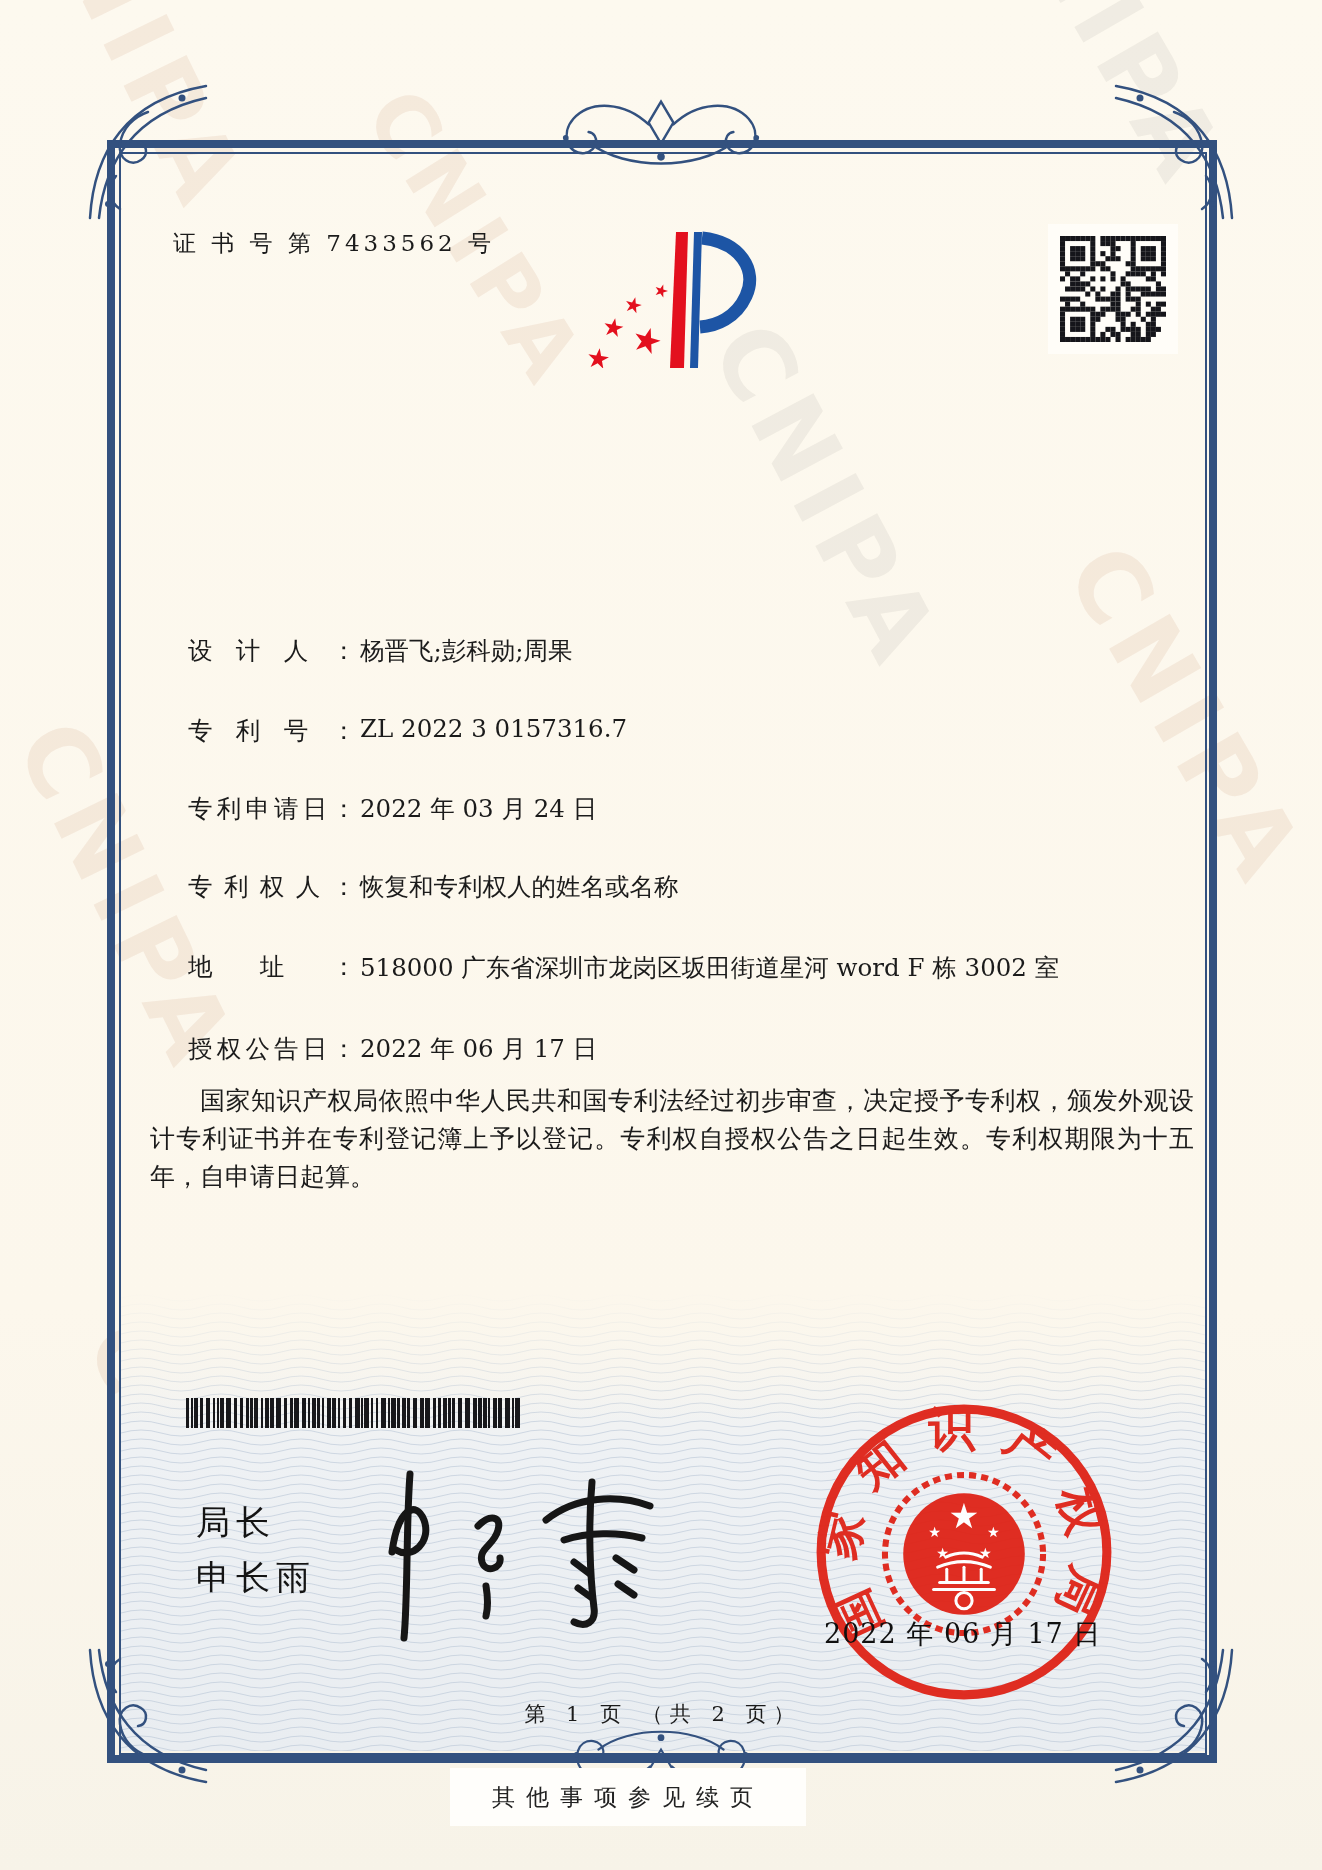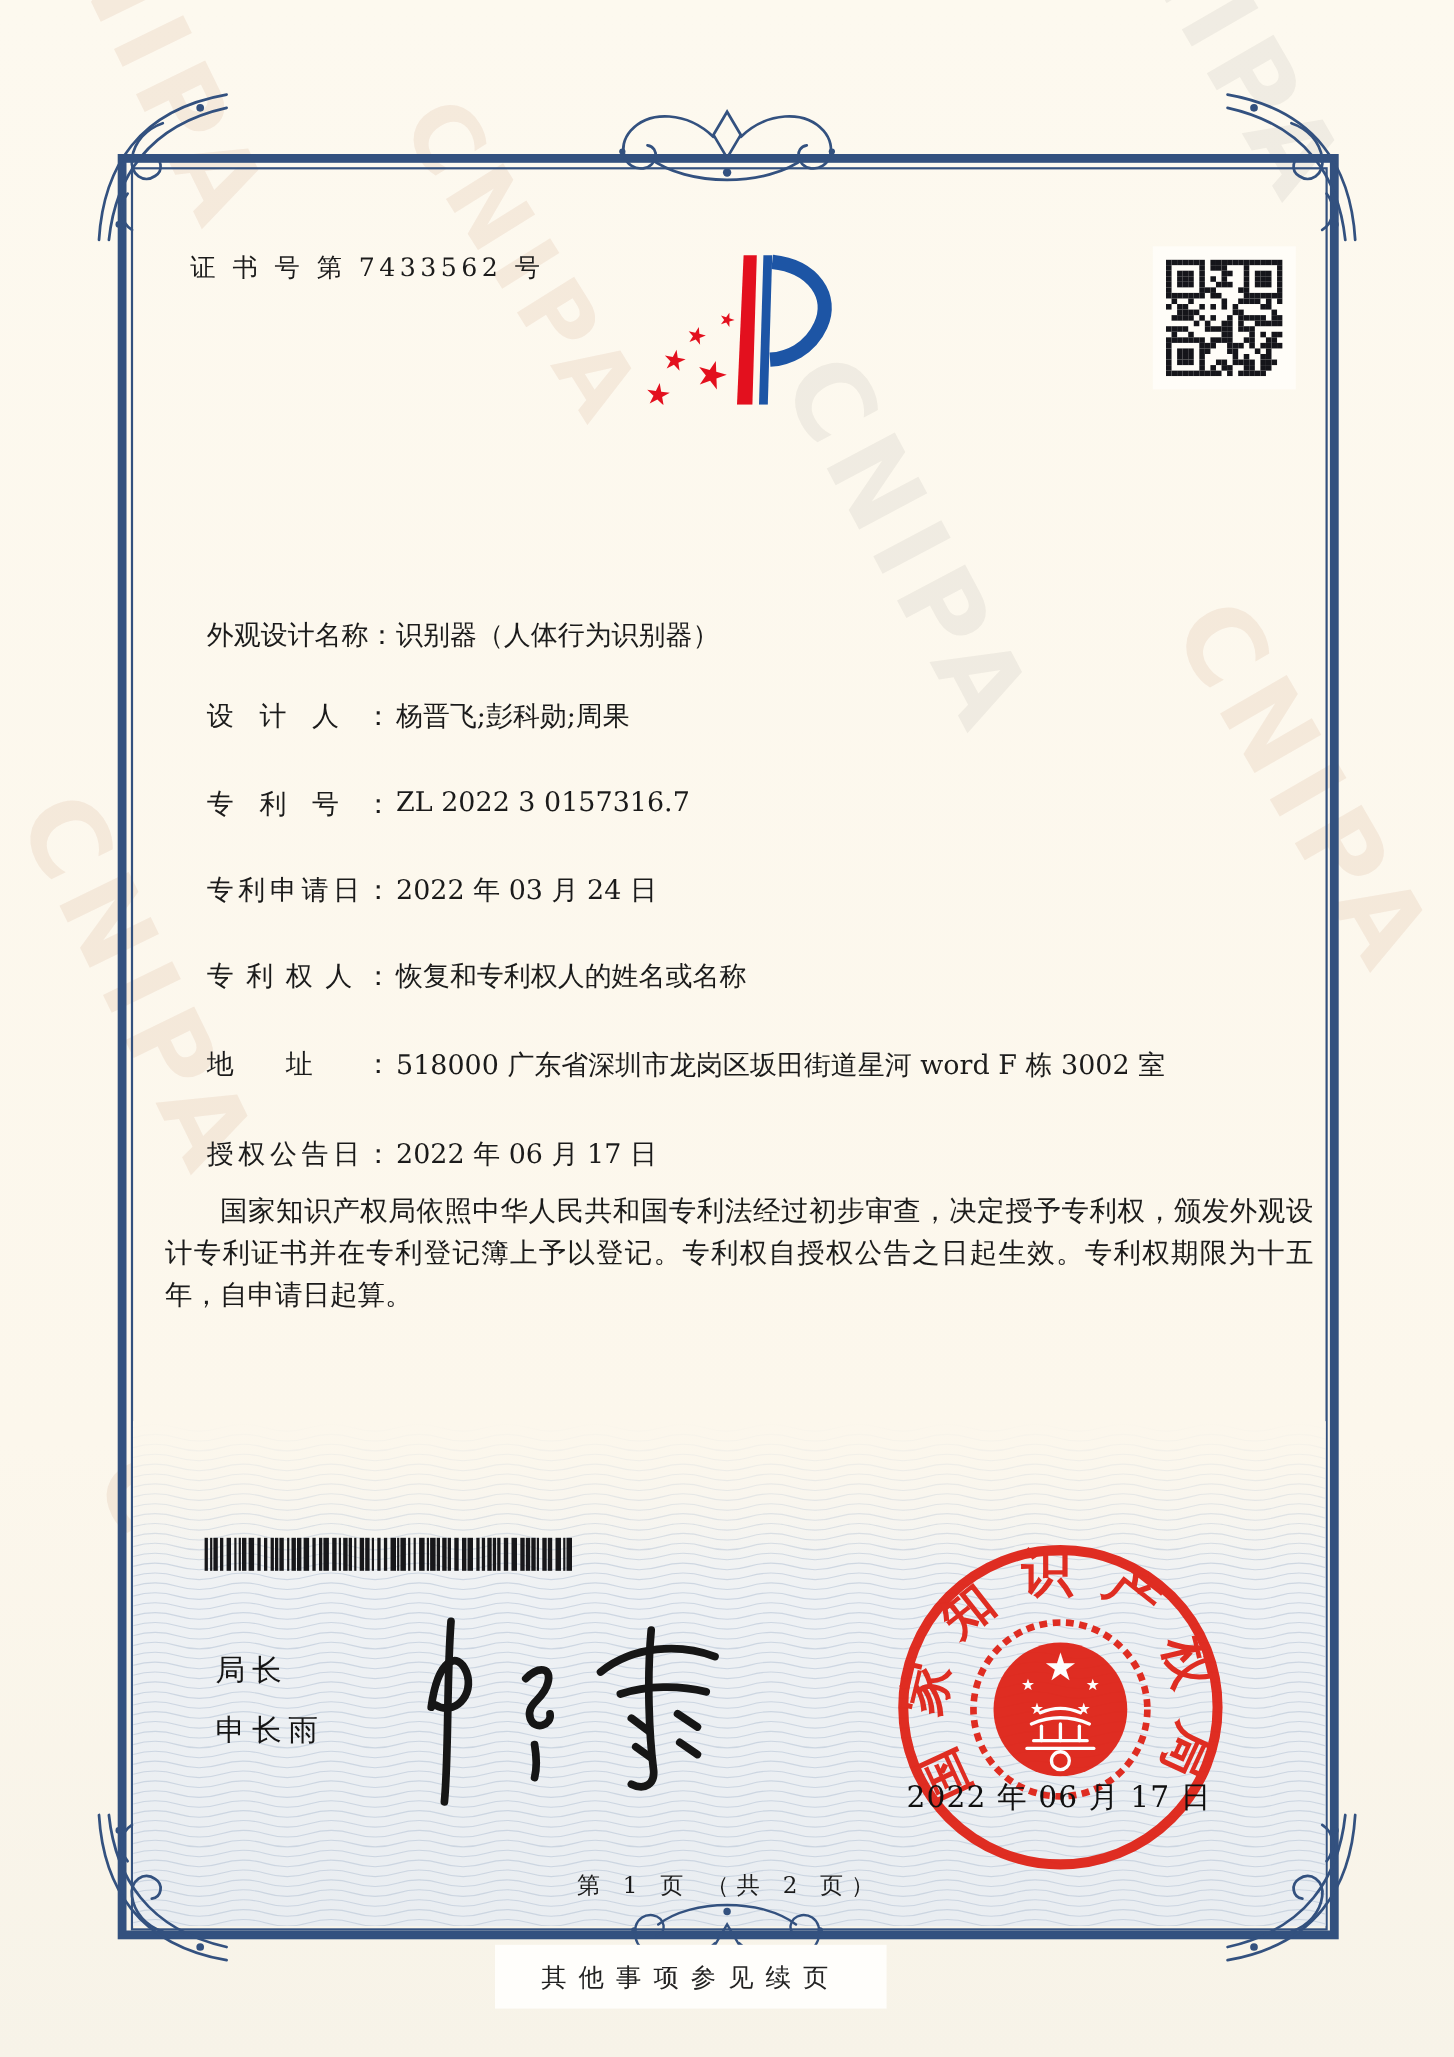--- a/index.html
+++ b/index.html
@@ -68,21 +68,21 @@
              background:linear-gradient(180deg,#fbf7ed 0%,#eef1f4 35%,#e9edf1 100%);}
   .wave-fade{position:absolute;left:121px;top:1292px;width:1084px;height:130px;z-index:2;
              background:linear-gradient(180deg,#fcf7ec 0%,rgba(252,247,236,0) 100%);}
 
   
   .barcode{position:absolute;left:186px;top:1398px;width:340px;height:30px;z-index:4;font-size:0;}
   .barcode i{display:inline-block;height:100%;background:#17171a;}
   .barcode b{display:inline-block;height:100%;background:transparent;}
   .signer{position:absolute;left:196px;z-index:4;
           font-family:"DejaVu Sans","Liberation Sans",sans-serif;
-          font-size:27px;font-weight:500;letter-spacing:6px;color:#141414;}
+          font-size:34px;font-weight:500;letter-spacing:6px;color:#141414;}
   .signer-title{top:1500px;} .signer-name{top:1555px;}
   .signature{position:absolute;left:350px;top:1456px;width:330px;height:190px;z-index:5;}
   .seal{position:absolute;left:812px;top:1400px;width:304px;height:304px;z-index:5;opacity:.95;}
   .seal-date{position:absolute;left:824px;top:1616px;width:280px;font-size:27px;letter-spacing:1px;
              color:#101010;z-index:6;white-space:nowrap;}
   .page-info{position:absolute;left:121px;top:1700px;width:1084px;text-align:center;
              font-size:21px;letter-spacing:7px;z-index:4;}
 
   .cont-strip{position:absolute;left:450px;top:1768px;width:356px;height:58px;background:#fffefb;
               z-index:4;display:flex;align-items:center;justify-content:center;}
@@ -467,23 +467,20 @@
         <rect x="55" y="100" width="5" height="5" fill="#15151a"></rect>
         <rect x="65" y="100" width="5" height="5" fill="#15151a"></rect>
         <rect x="70" y="100" width="5" height="5" fill="#15151a"></rect>
         <rect x="75" y="100" width="5" height="5" fill="#15151a"></rect>
         <rect x="80" y="100" width="5" height="5" fill="#15151a"></rect>
         <rect x="85" y="100" width="5" height="5" fill="#15151a"></rect>
       </svg>
   </div>
 
 
-  <div class="row r-name">
-    <span class="lbl">外观设计名称：</span><span class="val">识别器（人体行为识别器）</span>
-  </div>
   <div class="row r-designer">
     <span class="lbl">设计人：</span><span class="val">杨晋飞;彭科勋;周果</span>
   </div>
   <div class="row r-patno">
     <span class="lbl">专利号：</span><span class="val">ZL 2022 3 0157316.7</span>
   </div>
   <div class="row r-filing">
     <span class="lbl">专利申请日：</span><span class="val">2022 年 03 月 24 日</span>
   </div>
   <div class="row r-patentee">

